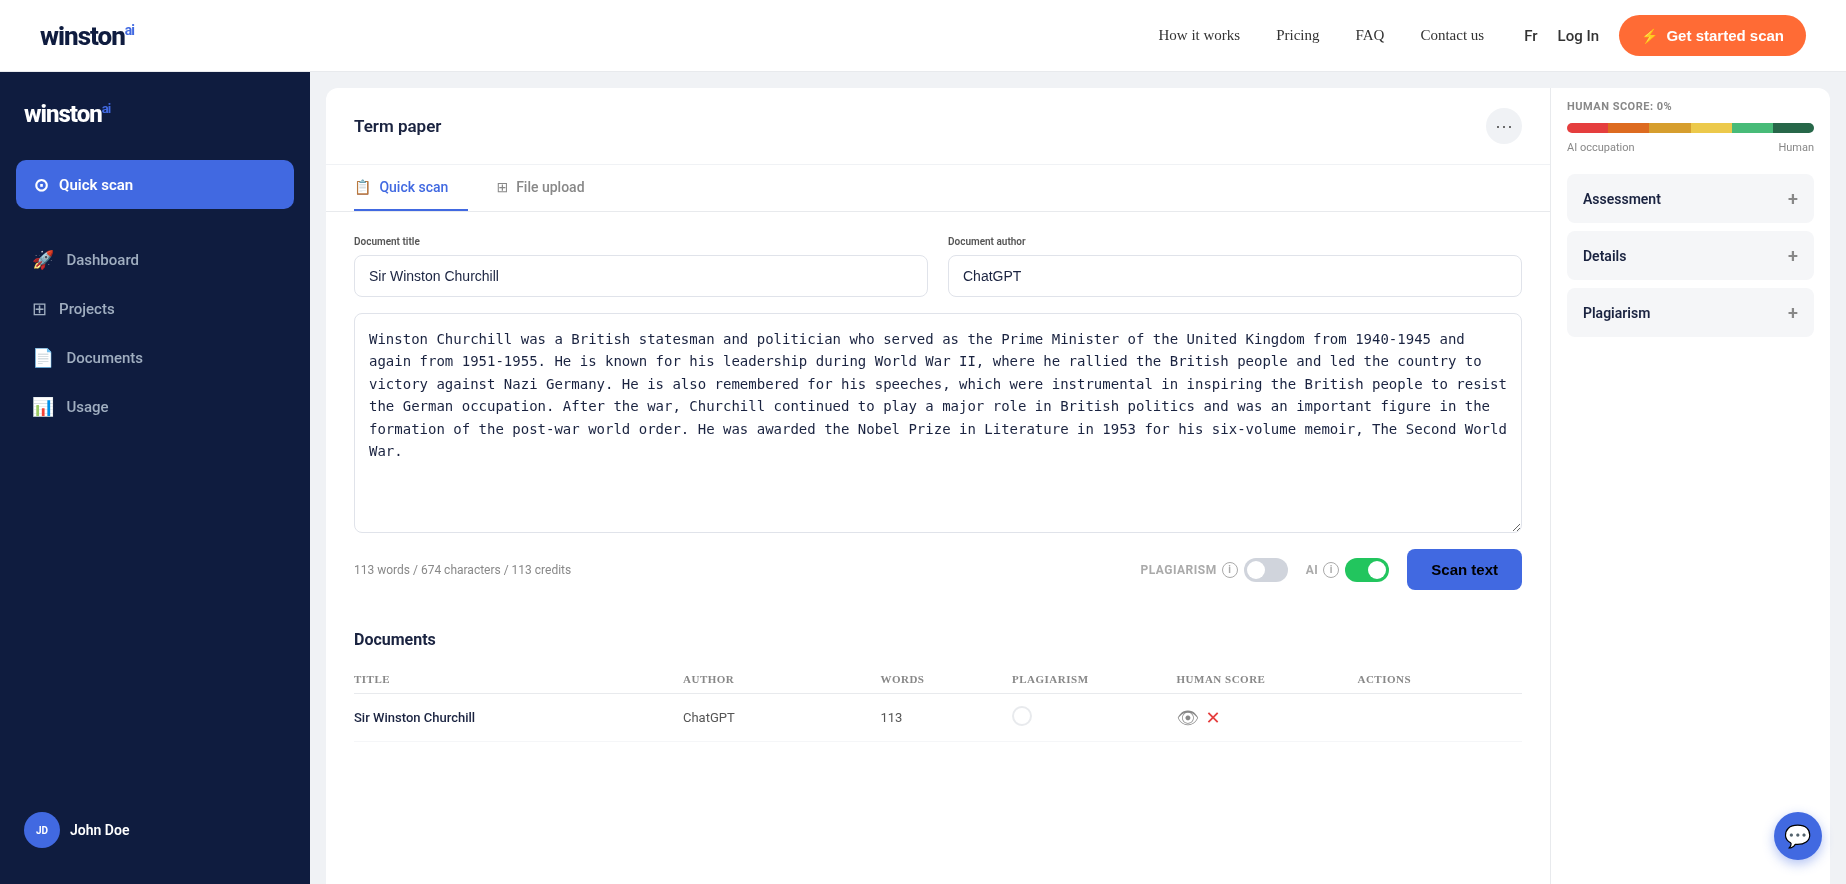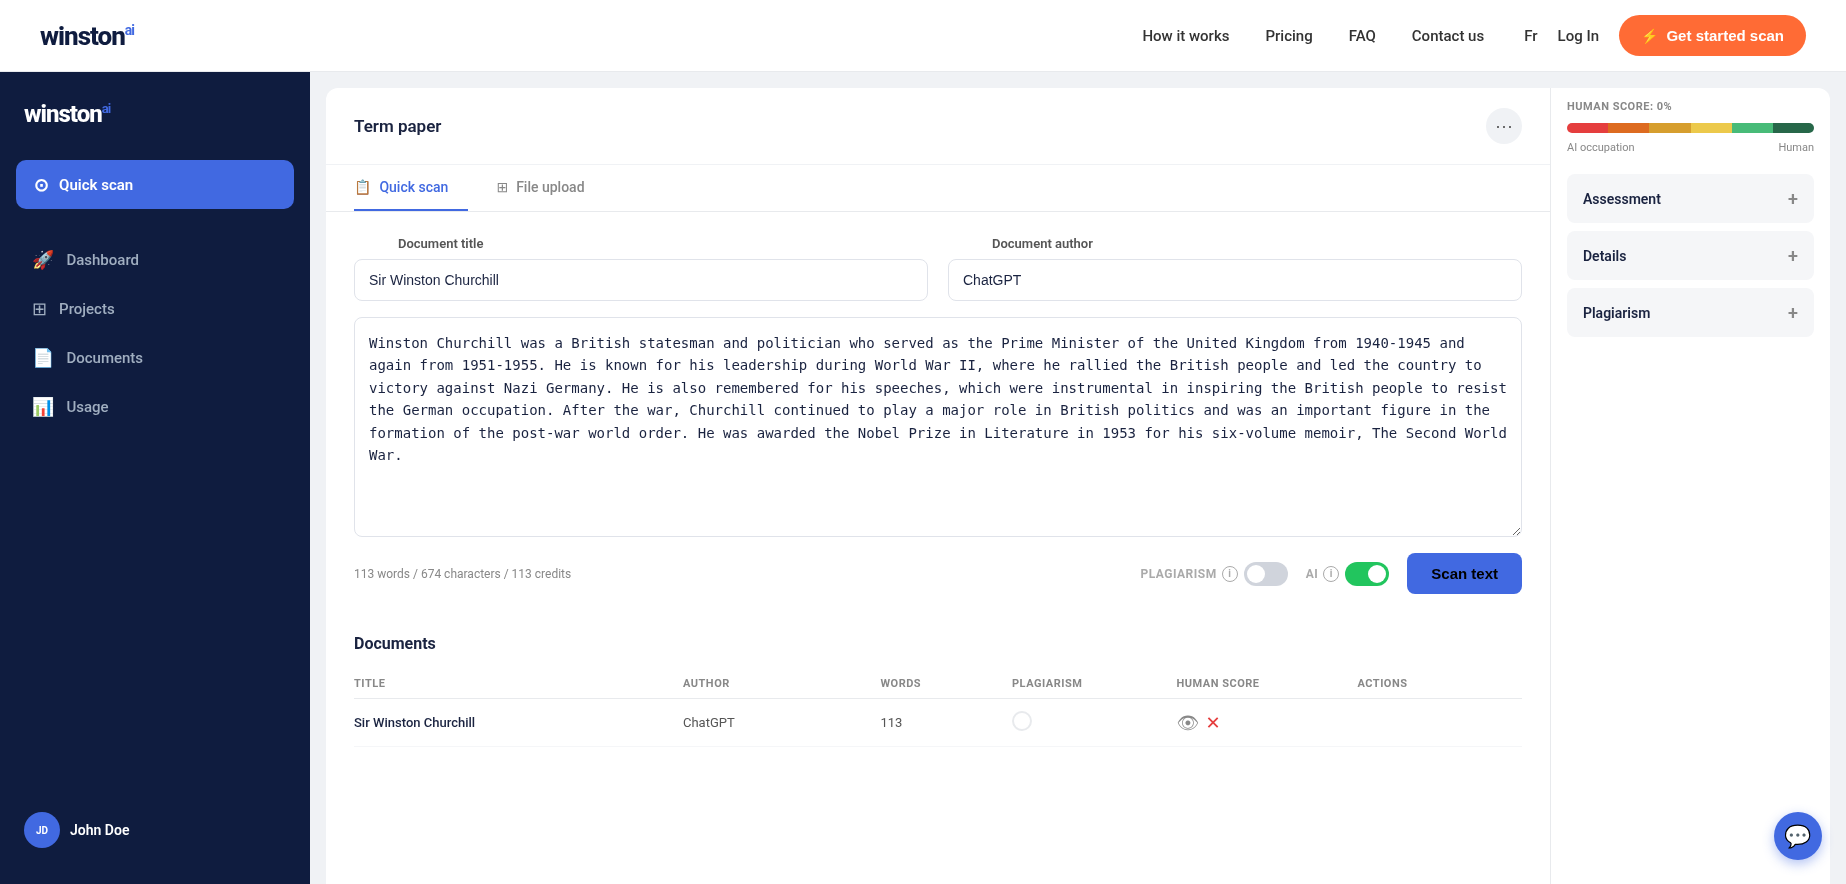--- a/index.html
+++ b/index.html
@@ -27,20 +27,21 @@
       color: #4169e1;
       font-size: 14px;
       font-weight: 700;
       vertical-align: super;
     }
     .top-nav-links {
       display: flex;
       gap: 36px;
       align-items: center;
       margin-right: 40px;
+      font-family: Liberation Serif, serif;
     }
     .top-nav-links a {
       text-decoration: none;
       color: #333;
       font-size: 15px;
       font-weight: 500;
     }
     .top-nav-right {
       display: flex;
       align-items: center;
@@ -237,24 +238,23 @@
       gap: 20px;
       margin-bottom: 16px;
     }
     .form-group {
       flex: 1;
       display: flex;
       flex-direction: column;
       gap: 8px;
     }
     .form-label {
-      font-size: 13px;
+      font-size: 10px;
       font-weight: 600;
       color: #555;
-      margin-left: 44px;
     }
     .form-input {
       border: 1px solid #e0e3ea;
       border-radius: 8px;
       padding: 12px 14px;
       font-size: 14px;
       color: #1a2340;
       outline: none;
     }
     .form-textarea {
@@ -363,20 +363,21 @@
       grid-template-columns: 2fr 1.2fr 0.8fr 1fr 1.1fr 1fr;
       padding: 8px 0;
       border-bottom: 1px solid #e8eaed;
     }
     .th {
       font-size: 11px;
       font-weight: 700;
       color: #888;
       letter-spacing: 0.5px;
       text-transform: uppercase;
+      font-family: Liberation Serif, serif;
     }
     .table-row-item {
       display: grid;
       grid-template-columns: 2fr 1.2fr 0.8fr 1fr 1.1fr 1fr;
       padding: 12px 0;
       border-bottom: 1px solid #f5f6f8;
       align-items: center;
     }
     .td {
       font-size: 13px;

